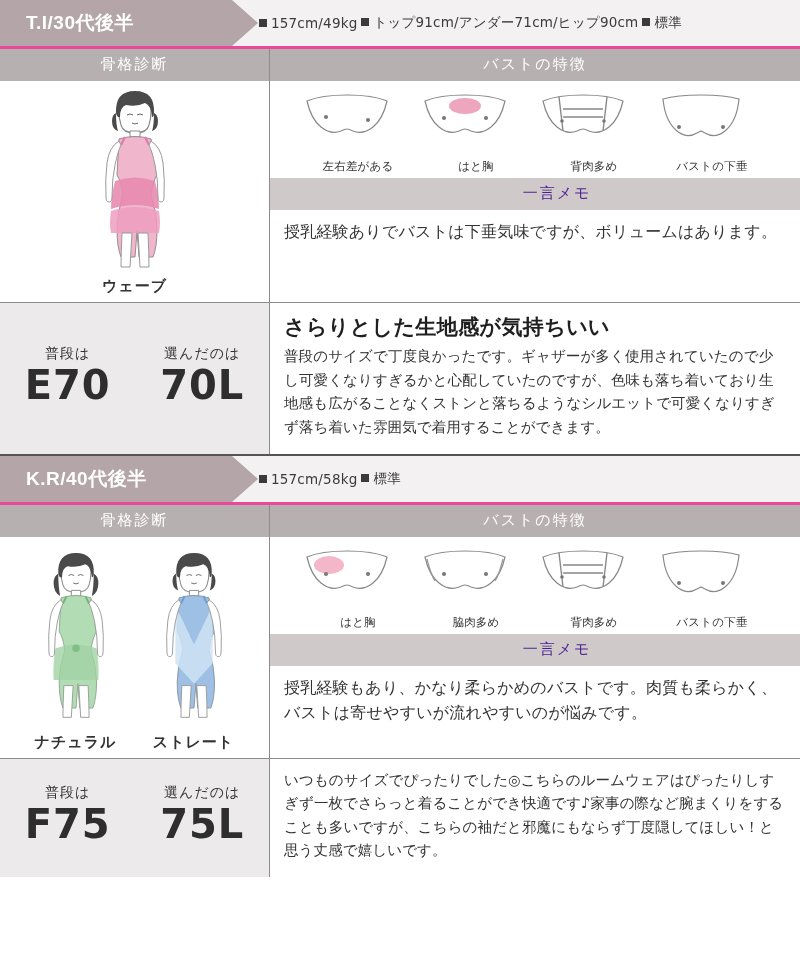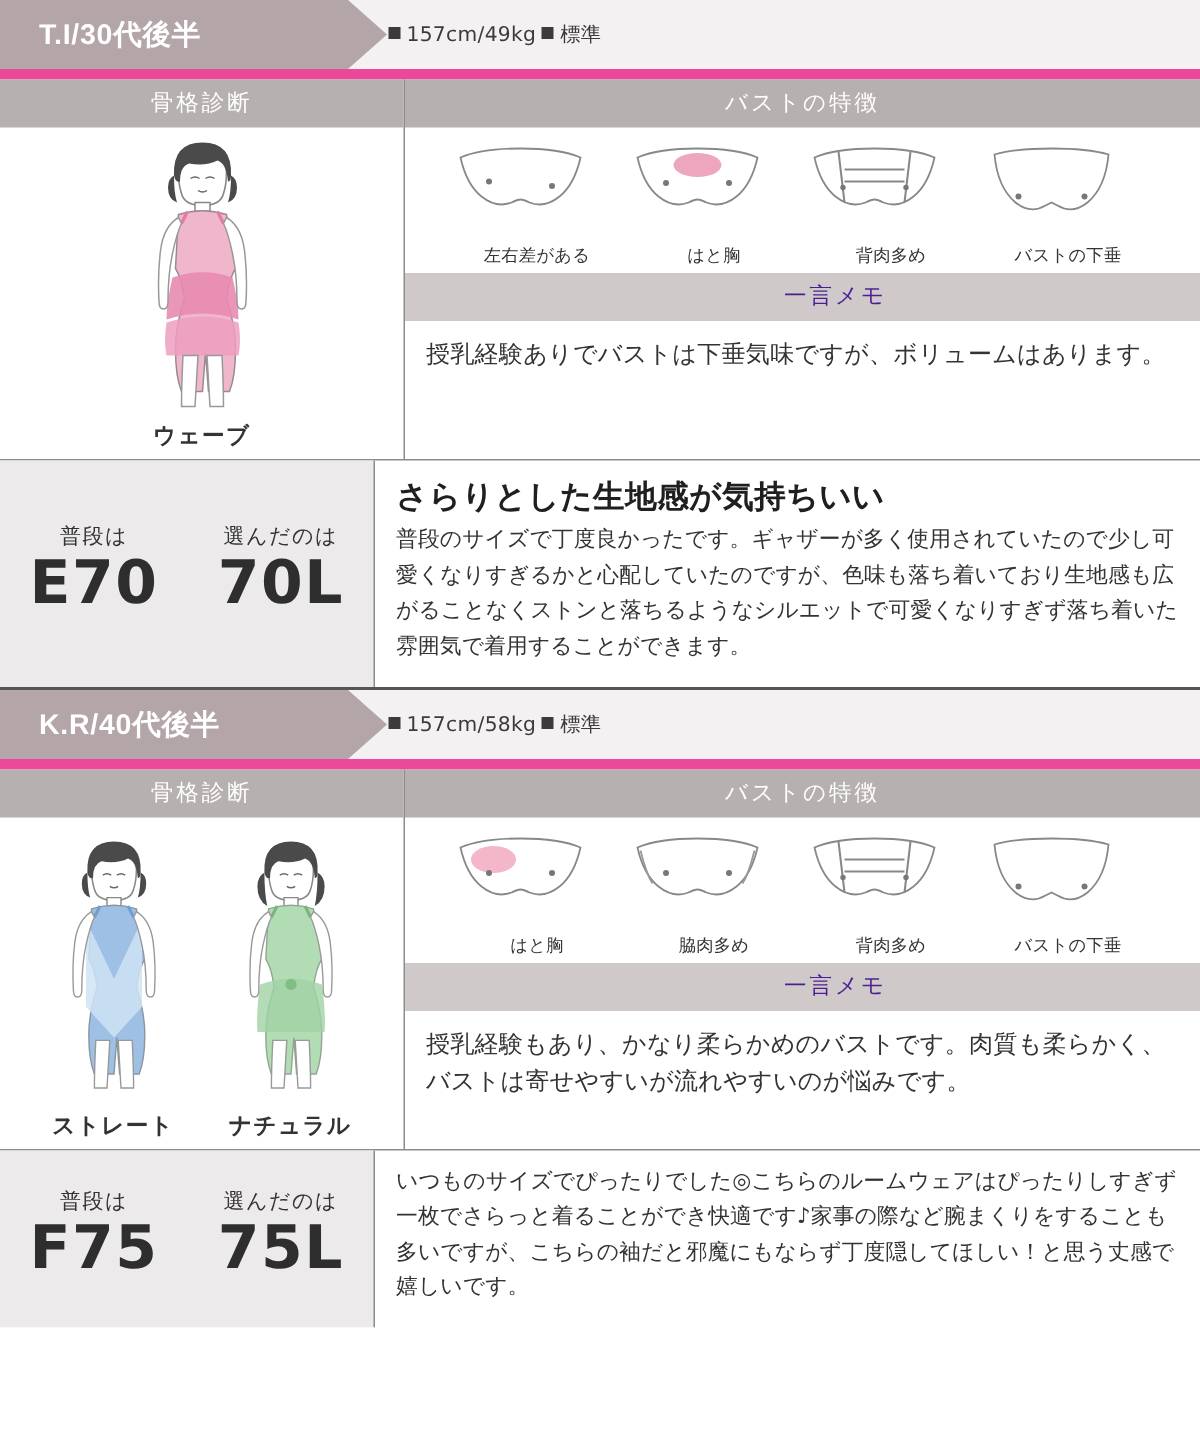--- a/index.html
+++ b/index.html
@@ -72,21 +72,21 @@
     width: 8px;
     height: 8px;
     background: #3b3b3b;
     margin-right: 4px;
     vertical-align: 1px;
   }
 
   
   .body-row {
     display: flex;
-    border-top: 7px solid #ec4899;
+    border-top: 3px solid #ec4899;
   }
   .col-left {
     width: 270px;
     box-sizing: border-box;
     border-right: 1px solid #8c8c8c;
     display: flex;
     flex-direction: column;
   }
   .col-right {
     flex: 1;
@@ -159,21 +159,21 @@
     font-family: "DejaVu Sans", sans-serif;
     letter-spacing: 0.2px;
   }
 
   
   .size-row {
     display: flex;
     border-top: 1px solid #8c8c8c;
   }
   .size-left {
-    width: 250px;
+    width: 270px;
     box-sizing: border-box;
     border-right: 1px solid #8c8c8c;
     background: #eceaea;
     display: flex;
     align-items: center;
     justify-content: space-around;
     padding: 12px 0 16px;
   }
   .size-cell {
     text-align: center;
@@ -219,20 +219,21 @@
 <body>
 
 <div class="page">
 
   <div class="review-block">
 
     <div class="hdr">
       <div class="hdr-name">T.I/30代後半</div>
       <div class="hdr-specs">
         <span class="spec-item"><span class="sq"></span><span>157cm/49kg</span></span>
+        <span class="spec-item"><span class="sq"></span><span>トップ91cm/アンダー71cm/ヒップ90cm</span></span>
         <span class="spec-item"><span class="sq"></span><span>標準</span></span>
       </div>
     </div>
 
     <div class="body-row">
       <div class="col-left">
         <div class="sub-hdr">骨格診断</div>
         <div class="figure-area">
           <div class="figure-wrap">
             <div class="figure-item">
@@ -344,40 +345,20 @@
         <span class="spec-item"><span class="sq"></span><span>157cm/58kg</span></span>
         <span class="spec-item"><span class="sq"></span><span>標準</span></span>
       </div>
     </div>
 
     <div class="body-row">
       <div class="col-left">
         <div class="sub-hdr">骨格診断</div>
         <div class="figure-area">
           <div class="figure-wrap">
-
-            <div class="figure-item">
-              <svg width="112" height="186" viewBox="0 0 120 186">
-                <path d="M44 22 q0-16 16-16 q16 0 16 16 q0 8-2 14 q-2 8-14 8 q-12 0-14-8 q-2-6-2-14z" fill="#fff" stroke="#888" stroke-width="1.1"></path>
-                <path d="M41 24 q-1-22 19-22 q20 0 19 22 q0 4-2 4 q-1-12-7-14 q-8 4-19 2 q-6 2-6 12 q-3 1-4-4z" fill="#4a4a4a"></path>
-                <path d="M41 24 q0 12 2 18 q-6-2-6-10 q0-6 4-8z" fill="#4a4a4a"></path>
-                <path d="M79 24 q0 12-2 18 q6-2 6-10 q0-6-4-8z" fill="#4a4a4a"></path>
-                <path d="M52 26 q3-2 6 0 M62 26 q3-2 6 0" stroke="#666" stroke-width="1" fill="none"></path>
-                <path d="M57 34 q3 2 6 0" stroke="#666" stroke-width="1" fill="none"></path>
-                <path d="M55 42 h10 v6 h-10z" fill="#fff" stroke="#888" stroke-width="1"></path>
-                <path d="M44 50 q16-5 32 0 l6 36 q-4 6-6 20 q6 18 6 34 q0 18-4 28 h-14 l-2-26 l-2 26 h-14 q-4-10-4-28 q0-16 6-34 q-2-14-6-20z" fill="#9dc0e4" stroke="#8a95a0" stroke-width="1"></path>
-                <path d="M40 58 L60 100 L80 58 L80 120 L60 142 L40 120z" fill="#cfe3f5" opacity="0.85"></path>
-                <path d="M50 48 l-4 8 M70 48 l4 8" stroke="#6f9fd0" stroke-width="2.2" fill="none"></path>
-                <path d="M44 52 q-10 6-12 22 q-2 16-1 34 q0 5 3 5 q3 0 3-5 q0-18 3-32 q3-14 6-20z" fill="#fff" stroke="#999" stroke-width="1"></path>
-                <path d="M76 52 q10 6 12 22 q2 16 1 34 q0 5-3 5 q-3 0-3-5 q0-18-3-32 q-3-14-6-20z" fill="#fff" stroke="#999" stroke-width="1"></path>
-                <path d="M47 144 q-1 20-1 34 h9 q1-18 2-34z" fill="#fff" stroke="#999" stroke-width="1"></path>
-                <path d="M73 144 q1 20 1 34h-9 q-1-18-2-34z" fill="#fff" stroke="#999" stroke-width="1"></path>
-              </svg>
-              <div class="figure-caption">ストレート</div>
-            </div>
 
             <div class="figure-item">
               <svg width="112" height="186" viewBox="0 0 120 186">
                 <path d="M44 22 q0-16 16-16 q16 0 16 16 q0 8-2 14 q-2 8-14 8 q-12 0-14-8 q-2-6-2-14z" fill="#fff" stroke="#888" stroke-width="1.1"></path>
                 <path d="M41 24 q-1-22 19-22 q20 0 19 22 q0 4-2 4 q-1-12-7-14 q-8 4-19 2 q-6 2-6 12 q-3 1-4-4z" fill="#4a4a4a"></path>
                 <path d="M41 24 q0 14 2 24 q-7-4-7-14 q0-7 5-10z" fill="#4a4a4a"></path>
                 <path d="M79 24 q0 14-2 24 q7-4 7-14 q0-7-5-10z" fill="#4a4a4a"></path>
                 <path d="M52 26 q3-2 6 0 M62 26 q3-2 6 0" stroke="#666" stroke-width="1" fill="none"></path>
                 <path d="M57 34 q3 2 6 0" stroke="#666" stroke-width="1" fill="none"></path>
                 <path d="M55 42 h10 v6 h-10z" fill="#fff" stroke="#888" stroke-width="1"></path>
@@ -386,20 +367,40 @@
                 <circle cx="60" cy="104" r="4" fill="#7fbf86"></circle>
                 <path d="M50 48 l-4 8 M70 48 l4 8" stroke="#7ab47f" stroke-width="2.2" fill="none"></path>
                 <path d="M44 52 q-10 6-12 22 q-2 16-1 34 q0 5 3 5 q3 0 3-5 q0-18 3-32 q3-14 6-20z" fill="#fff" stroke="#999" stroke-width="1"></path>
                 <path d="M76 52 q10 6 12 22 q2 16 1 34 q0 5-3 5 q-3 0-3-5 q0-18-3-32 q-3-14-6-20z" fill="#fff" stroke="#999" stroke-width="1"></path>
                 <path d="M47 144 q-1 20-1 34 h9 q1-18 2-34z" fill="#fff" stroke="#999" stroke-width="1"></path>
                 <path d="M73 144 q1 20 1 34h-9 q-1-18-2-34z" fill="#fff" stroke="#999" stroke-width="1"></path>
               </svg>
               <div class="figure-caption">ナチュラル</div>
             </div>
 
+            <div class="figure-item">
+              <svg width="112" height="186" viewBox="0 0 120 186">
+                <path d="M44 22 q0-16 16-16 q16 0 16 16 q0 8-2 14 q-2 8-14 8 q-12 0-14-8 q-2-6-2-14z" fill="#fff" stroke="#888" stroke-width="1.1"></path>
+                <path d="M41 24 q-1-22 19-22 q20 0 19 22 q0 4-2 4 q-1-12-7-14 q-8 4-19 2 q-6 2-6 12 q-3 1-4-4z" fill="#4a4a4a"></path>
+                <path d="M41 24 q0 12 2 18 q-6-2-6-10 q0-6 4-8z" fill="#4a4a4a"></path>
+                <path d="M79 24 q0 12-2 18 q6-2 6-10 q0-6-4-8z" fill="#4a4a4a"></path>
+                <path d="M52 26 q3-2 6 0 M62 26 q3-2 6 0" stroke="#666" stroke-width="1" fill="none"></path>
+                <path d="M57 34 q3 2 6 0" stroke="#666" stroke-width="1" fill="none"></path>
+                <path d="M55 42 h10 v6 h-10z" fill="#fff" stroke="#888" stroke-width="1"></path>
+                <path d="M44 50 q16-5 32 0 l6 36 q-4 6-6 20 q6 18 6 34 q0 18-4 28 h-14 l-2-26 l-2 26 h-14 q-4-10-4-28 q0-16 6-34 q-2-14-6-20z" fill="#9dc0e4" stroke="#8a95a0" stroke-width="1"></path>
+                <path d="M40 58 L60 100 L80 58 L80 120 L60 142 L40 120z" fill="#cfe3f5" opacity="0.85"></path>
+                <path d="M50 48 l-4 8 M70 48 l4 8" stroke="#6f9fd0" stroke-width="2.2" fill="none"></path>
+                <path d="M44 52 q-10 6-12 22 q-2 16-1 34 q0 5 3 5 q3 0 3-5 q0-18 3-32 q3-14 6-20z" fill="#fff" stroke="#999" stroke-width="1"></path>
+                <path d="M76 52 q10 6 12 22 q2 16 1 34 q0 5-3 5 q-3 0-3-5 q0-18-3-32 q-3-14-6-20z" fill="#fff" stroke="#999" stroke-width="1"></path>
+                <path d="M47 144 q-1 20-1 34 h9 q1-18 2-34z" fill="#fff" stroke="#999" stroke-width="1"></path>
+                <path d="M73 144 q1 20 1 34h-9 q-1-18-2-34z" fill="#fff" stroke="#999" stroke-width="1"></path>
+              </svg>
+              <div class="figure-caption">ストレート</div>
+            </div>
+
           </div>
         </div>
       </div>
 
       <div class="col-right">
         <div class="sub-hdr">バストの特徴</div>
         <div class="bust-icons">
 
           <div class="bust-item">
             <svg width="96" height="66" viewBox="0 0 96 66">

